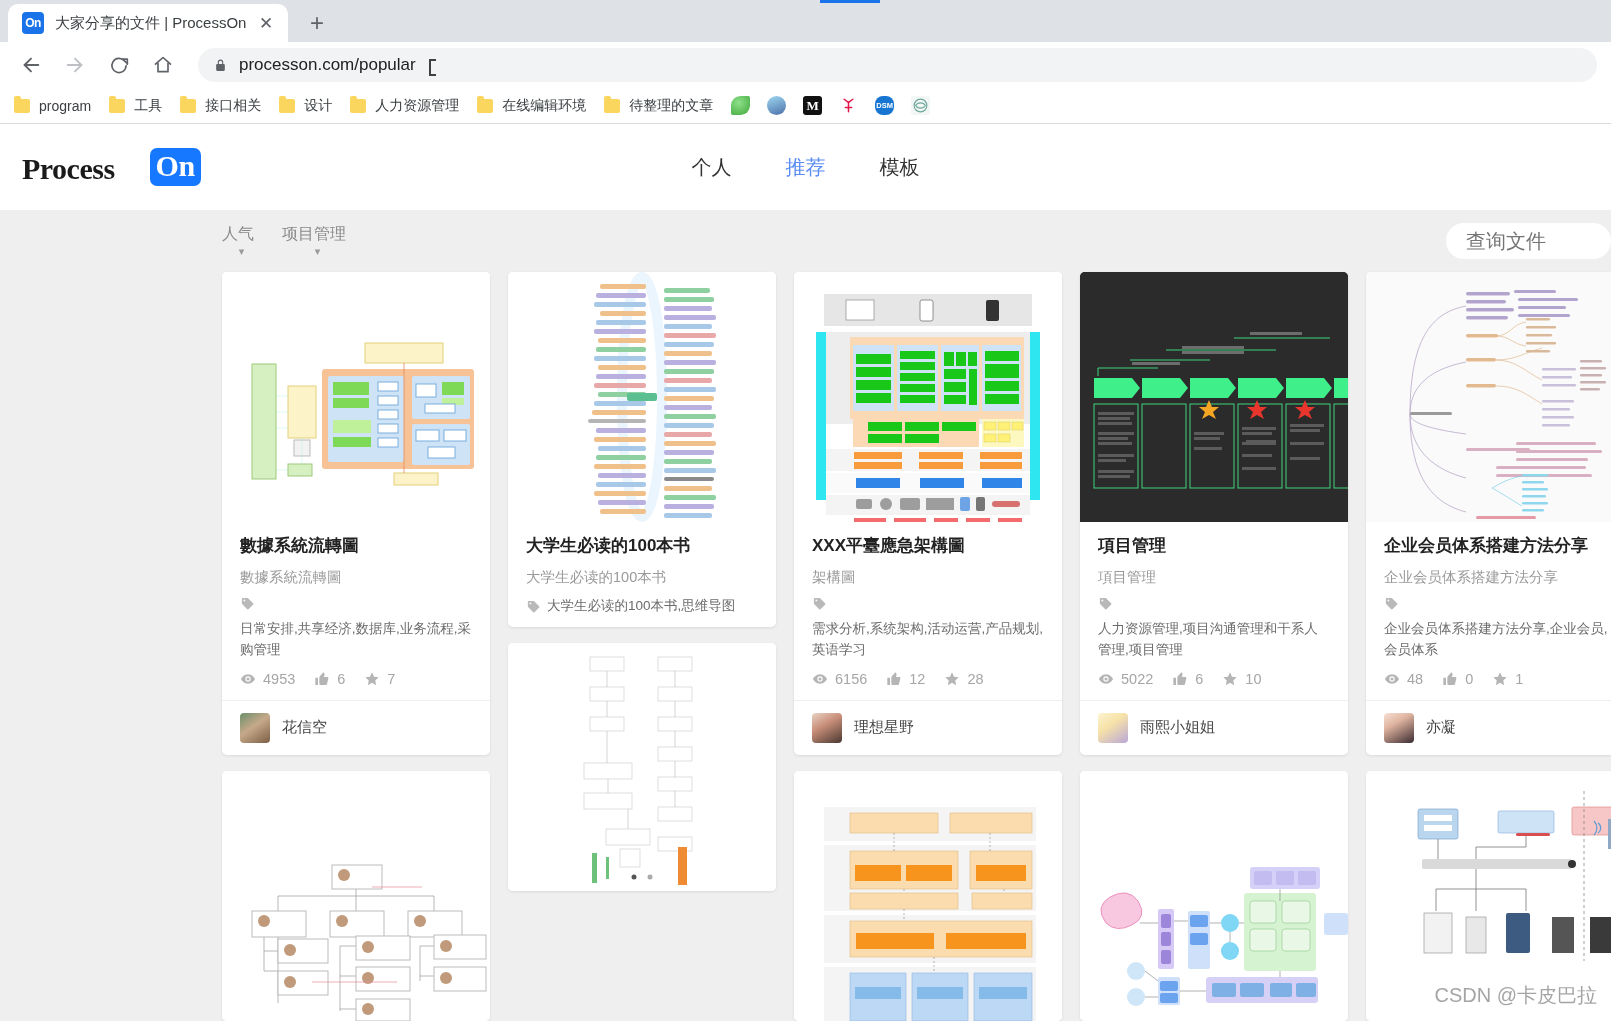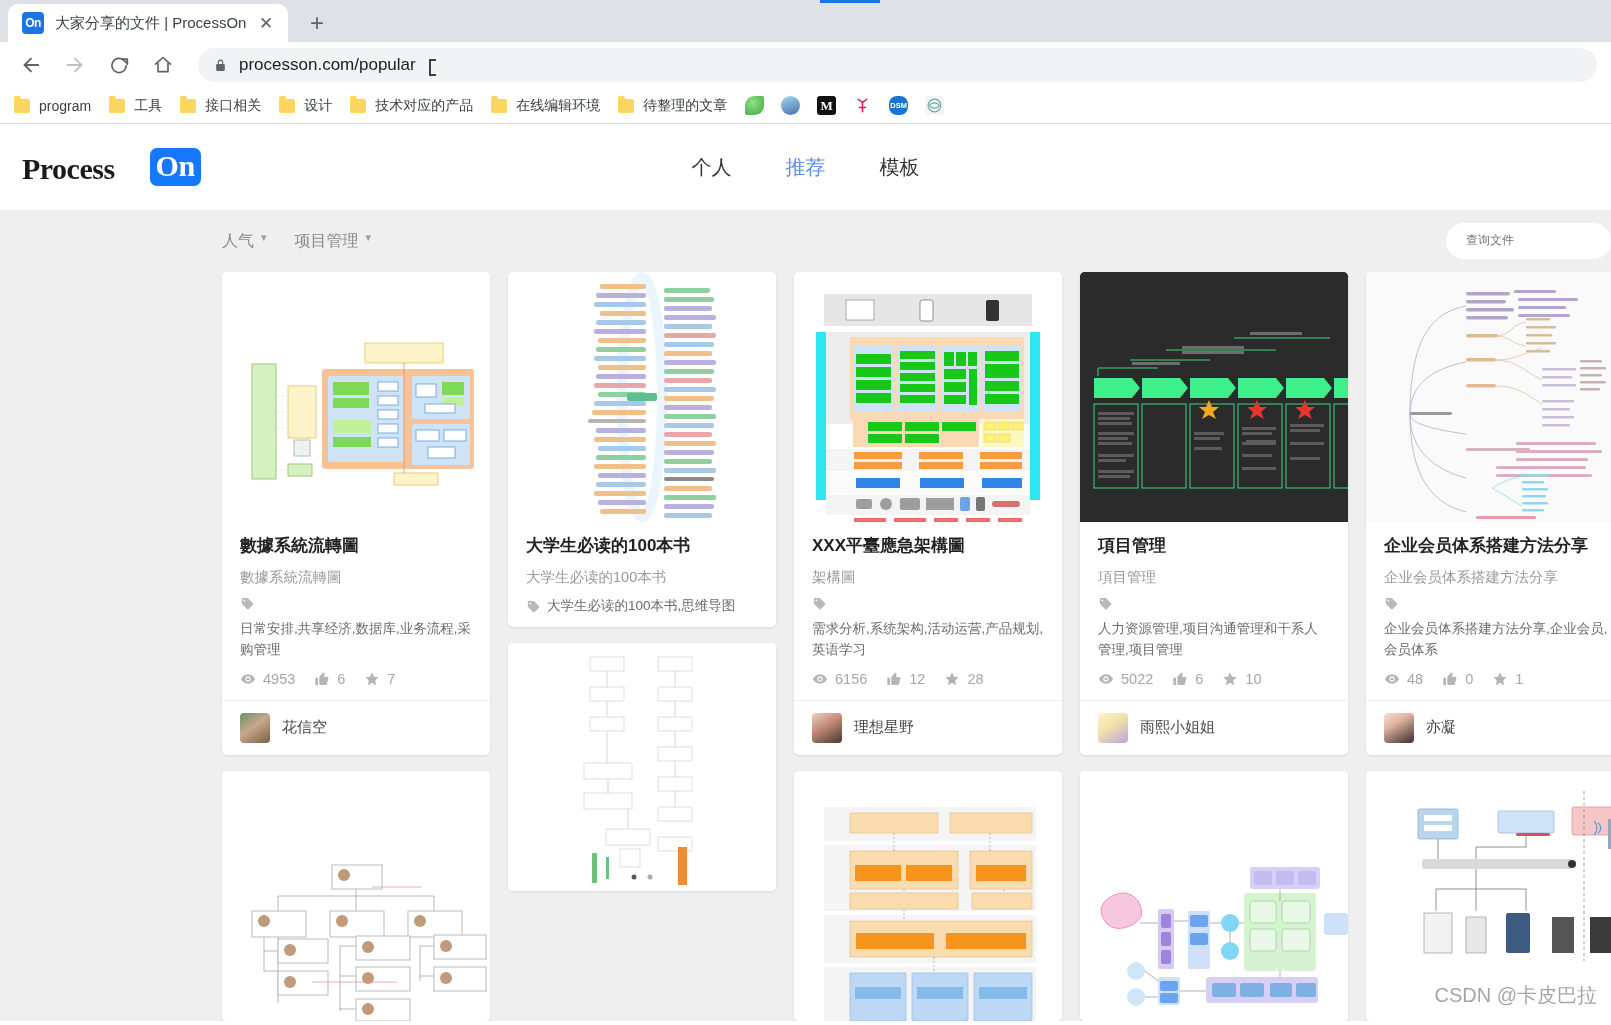--- a/index.html
+++ b/index.html
@@ -109,31 +109,31 @@
 
   
   .content{
     background:#efefef; height:811px; overflow:hidden; position:relative;
   }
   .filterbar{
     display:flex; align-items:center; height:62px; padding-left:222px;
     position:relative;
   }
   .filter{
-    display:flex; font-size:16px; color:#8a8a8a;
-    margin-right:28px; cursor:pointer;
+    display:flex; align-items:center; font-size:16px; color:#8a8a8a;
+    margin-right:28px; cursor:pointer;flex-direction:column;
   }
   .chev{ margin-left:7px; font-size:11px; color:#9b9b9b; }
   .searchbox{
     position:absolute; right:0px; width:165px; height:36px; background:#fff;
     border-radius:18px; display:flex; align-items:center; padding:0 18px;
   }
   .searchbox input{
-    border:none; outline:none; background:transparent; font-size:12px;
-    color:#0c4a6e; width:100%; font-family:Liberation Mono, monospace;
+    border:none; outline:none; background:transparent; font-size:20px;
+    color:#0c4a6e; width:100%; font-family:Liberation Sans, sans-serif;
   }
 
   .grid{
     display:flex; gap:18px; padding:0 0 0 222px; align-items:flex-start;
   }
   .col{ display:flex; flex-direction:column; gap:16px; width:268px; flex:0 0 268px; }
 
   .card{
     background:#fff; border-radius:5px; box-shadow:0 1px 3px rgba(0,0,0,.09);
     overflow:hidden; cursor:pointer;
@@ -248,21 +248,21 @@
     <div class="bm">
         <span class="bm-folder"></span>
         <span class="bm-label">接口相关</span>
       </div>
     <div class="bm">
         <span class="bm-folder"></span>
         <span class="bm-label">设计</span>
       </div>
     <div class="bm">
         <span class="bm-folder"></span>
-        <span class="bm-label">技术对应的产品</span>
+        <span class="bm-label">人力资源管理</span>
       </div>
     <div class="bm">
         <span class="bm-folder"></span>
         <span class="bm-label">在线编辑环境</span>
       </div>
     <div class="bm">
         <span class="bm-folder"></span>
         <span class="bm-label">待整理的文章</span>
       </div>
 

